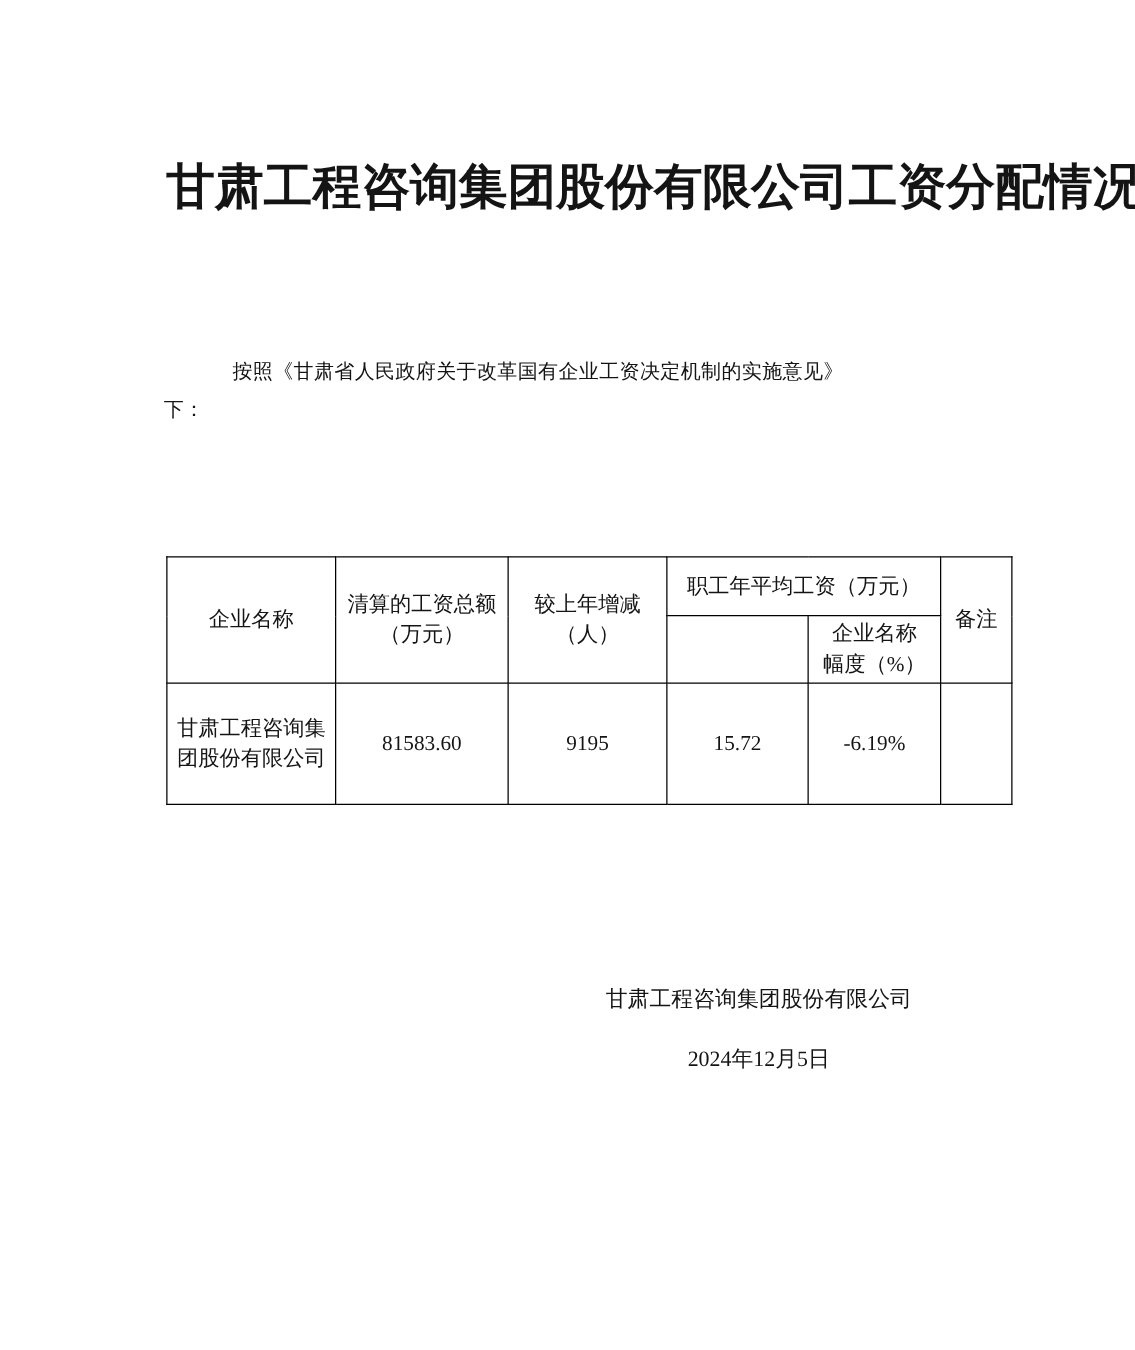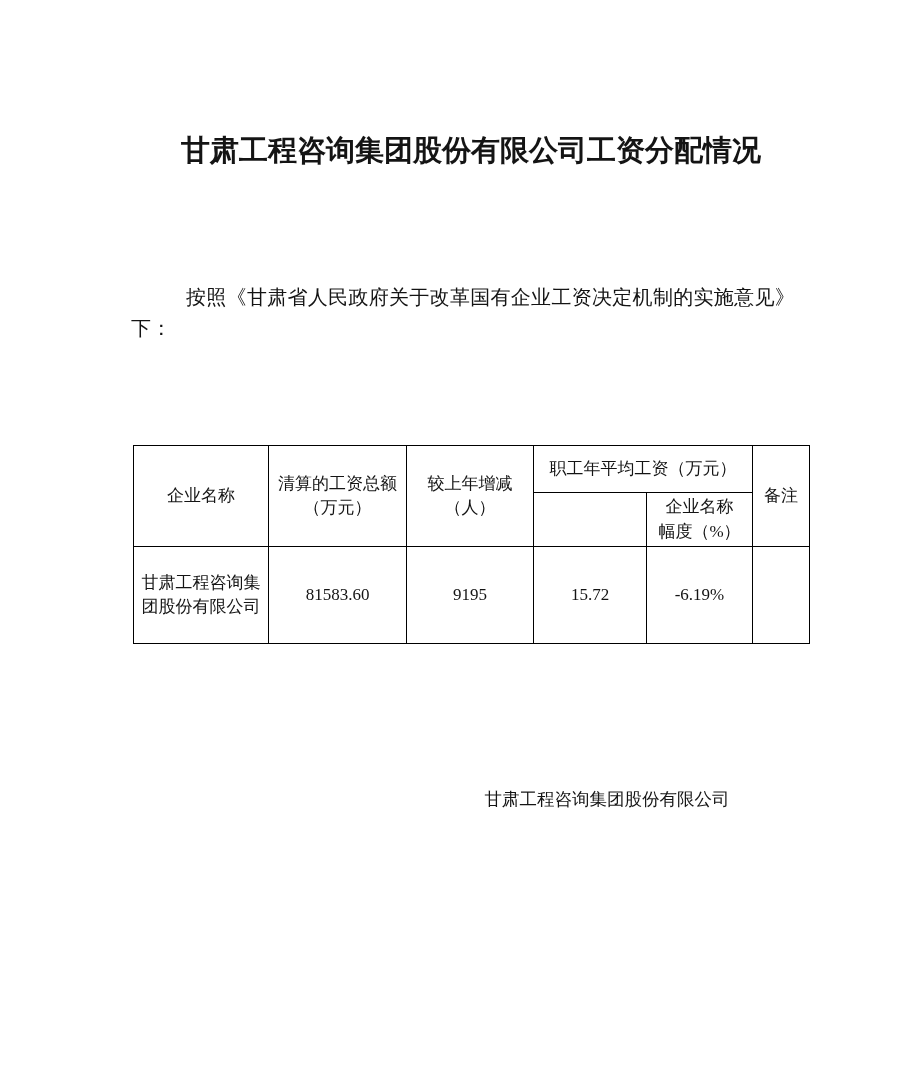--- a/index.html
+++ b/index.html
@@ -8,27 +8,27 @@
     width:908px; height:1080px;
     background:#ffffff;
     color:#141414;
     font-family:"Liberation Serif","DejaVu Serif",serif;
     overflow:hidden;
   }
 
   
   .doc-title {
     position:absolute; left:133px; top:130px; width:676px;
-    text-align:center; font-size:29px; font-weight:bold;
+    text-align:center; font-size:39px; font-weight:bold;
     line-height:40px; white-space:nowrap;
   }
 
   
   .intro { position:absolute; left:131px; top:282px; width:700px;
-           font-size:20px; line-height:31px; letter-spacing:0.3px;font-family:Liberation Serif, serif; }
+           font-size:16px; line-height:31px; letter-spacing:0.3px;font-family:Liberation Serif, serif; }
   .intro .line { white-space:nowrap; }
   .intro .line.first { text-indent:55px; }
 
   
   table.wage {
     position:absolute; left:133px; top:445px; width:676px;
     border-collapse:collapse; table-layout:fixed;
   }
   table.wage td {
     border:1.5px solid #000;
@@ -107,14 +107,15 @@
         <td class="num num-wide">81583.60</td>
         <td class="num">9195</td>
         <td class="num">15.72</td>
         <td class="num">-6.19%</td>
         <td></td>
       </tr>
     </tbody>
   </table>
 
   <div class="sig-company">甘肃工程咨询集团股份有限公司</div>
+  <div class="sig-date">2024年12月5日</div>
 
 </div>
 
 </body></html>

